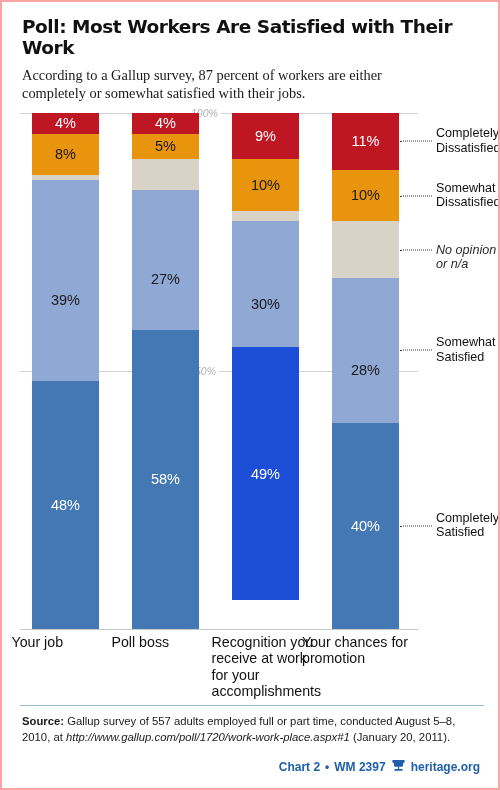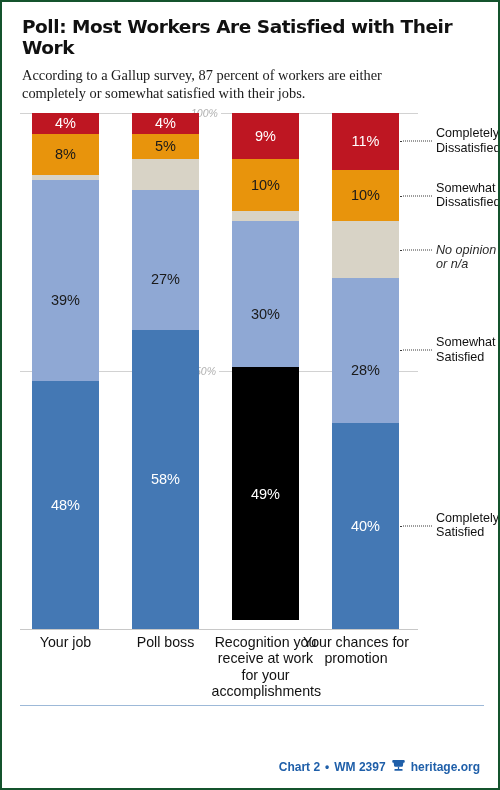--- a/index.html
+++ b/index.html
@@ -13,21 +13,21 @@
   body {
     font-family: "Liberation Sans", sans-serif;
     -webkit-font-smoothing: antialiased;
   }
 
   #page {
     position: relative;
     width: 500px;
     height: 790px;
     background: #ffffff;
-    border: 2px solid #14532d;
+    border: 2px solid #fca5a5;
     overflow: hidden;
   }
 
   
   .header {
     position: absolute;
     left: 0; top: 0;
     width: 496px;
     padding: 14px 20px 0 20px;
   }
@@ -118,21 +118,20 @@
     position: absolute;
     left: 18px;
     top: 632px;
     width: 400px;
     height: 75px;
   }
   .xlabel {
     position: absolute;
     top: 0;
     width: 108px;
-    text-align: center;
     font-family: "Liberation Sans", sans-serif;
     font-size: 14.2px;
     line-height: 1.16;
     color: #111111;
   }
 
   
   .legend {
     position: absolute;
     left: 416px;
@@ -257,24 +256,24 @@
         <div class="bar" style="left: 212px;">
           <div class="seg s-dis" style="height: 46.44px; background: rgb(190, 22, 34);">
             <span class="seg-label">9%</span>
           </div>
           <div class="seg s-sdis" style="height: 51.6px; background: rgb(232, 148, 12);">
             <span class="seg-label">10%</span>
           </div>
           <div class="seg s-noop" style="height: 10.32px; background: rgb(216, 211, 198);">
             <span class="seg-label"></span>
           </div>
-          <div class="seg s-ssat" style="height: 146px; background: rgb(143, 168, 212);">
+          <div class="seg s-ssat" style="height: 126px; background: rgb(143, 168, 212);">
             <span class="seg-label">30%</span>
           </div>
-          <div class="seg s-sat" style="height: 252.84px; background: #000000;">
+          <div class="seg s-sat" style="height: 252.84px; background: #1d4ed8;">
             <span class="seg-label">49%</span>
           </div>
         </div>
         <div class="bar" style="left: 312px;">
           <div class="seg s-dis" style="height: 56.76px; background: rgb(190, 22, 34);">
             <span class="seg-label">11%</span>
           </div>
           <div class="seg s-sdis" style="height: 51.6px; background: rgb(232, 148, 12);">
             <span class="seg-label">10%</span>
           </div>
@@ -311,20 +310,23 @@
       <div class="leader" style="left: -18px; width: 32px; top: 237.36px;"></div>
       <div class="legend-item" style="top: 237.36px; left: 18px;">Somewhat
 Satisfied</div>
       <div class="leader" style="left: -18px; width: 32px; top: 412.8px;"></div>
       <div class="legend-item" style="top: 412.8px; left: 18px;">Completely
 Satisfied</div>
     </div>
 
   <div class="footer-rule"></div>
 
+  <div class="source">
+    <b>Source:</b><span> Gallup survey of 557 adults employed full or part time, conducted August 5–8, 2010, at </span><i>http://www.gallup.com/poll/1720/work-work-place.aspx#1</i><span> (January 20, 2011).</span>
+  </div>
 
   <div class="credit">
     <span>Chart 2</span>
     <span class="sep">•</span>
     <span>WM 2397</span>
     <span class="phone-icon">
       <svg width="15" height="13" viewBox="0 0 16 14" aria-hidden="true">
         <path d="M2.2 1.2h11.6c.5 0 .9.4.9.9v1.1c0 .5-.4.9-.9.9h-.6l-.5 3.4c-.1.5-.5.8-1 .8H4.3c-.5 0-.9-.3-1-.8L2.8 4.1h-.6c-.5 0-.9-.4-.9-.9V2.1c0-.5.4-.9.9-.9z" fill="#1f5fa9"></path>
         <rect x="7.3" y="8.3" width="1.4" height="2.6" fill="#1f5fa9"></rect>
         <rect x="3.6" y="10.8" width="8.8" height="1.9" rx="0.6" fill="#1f5fa9"></rect>

